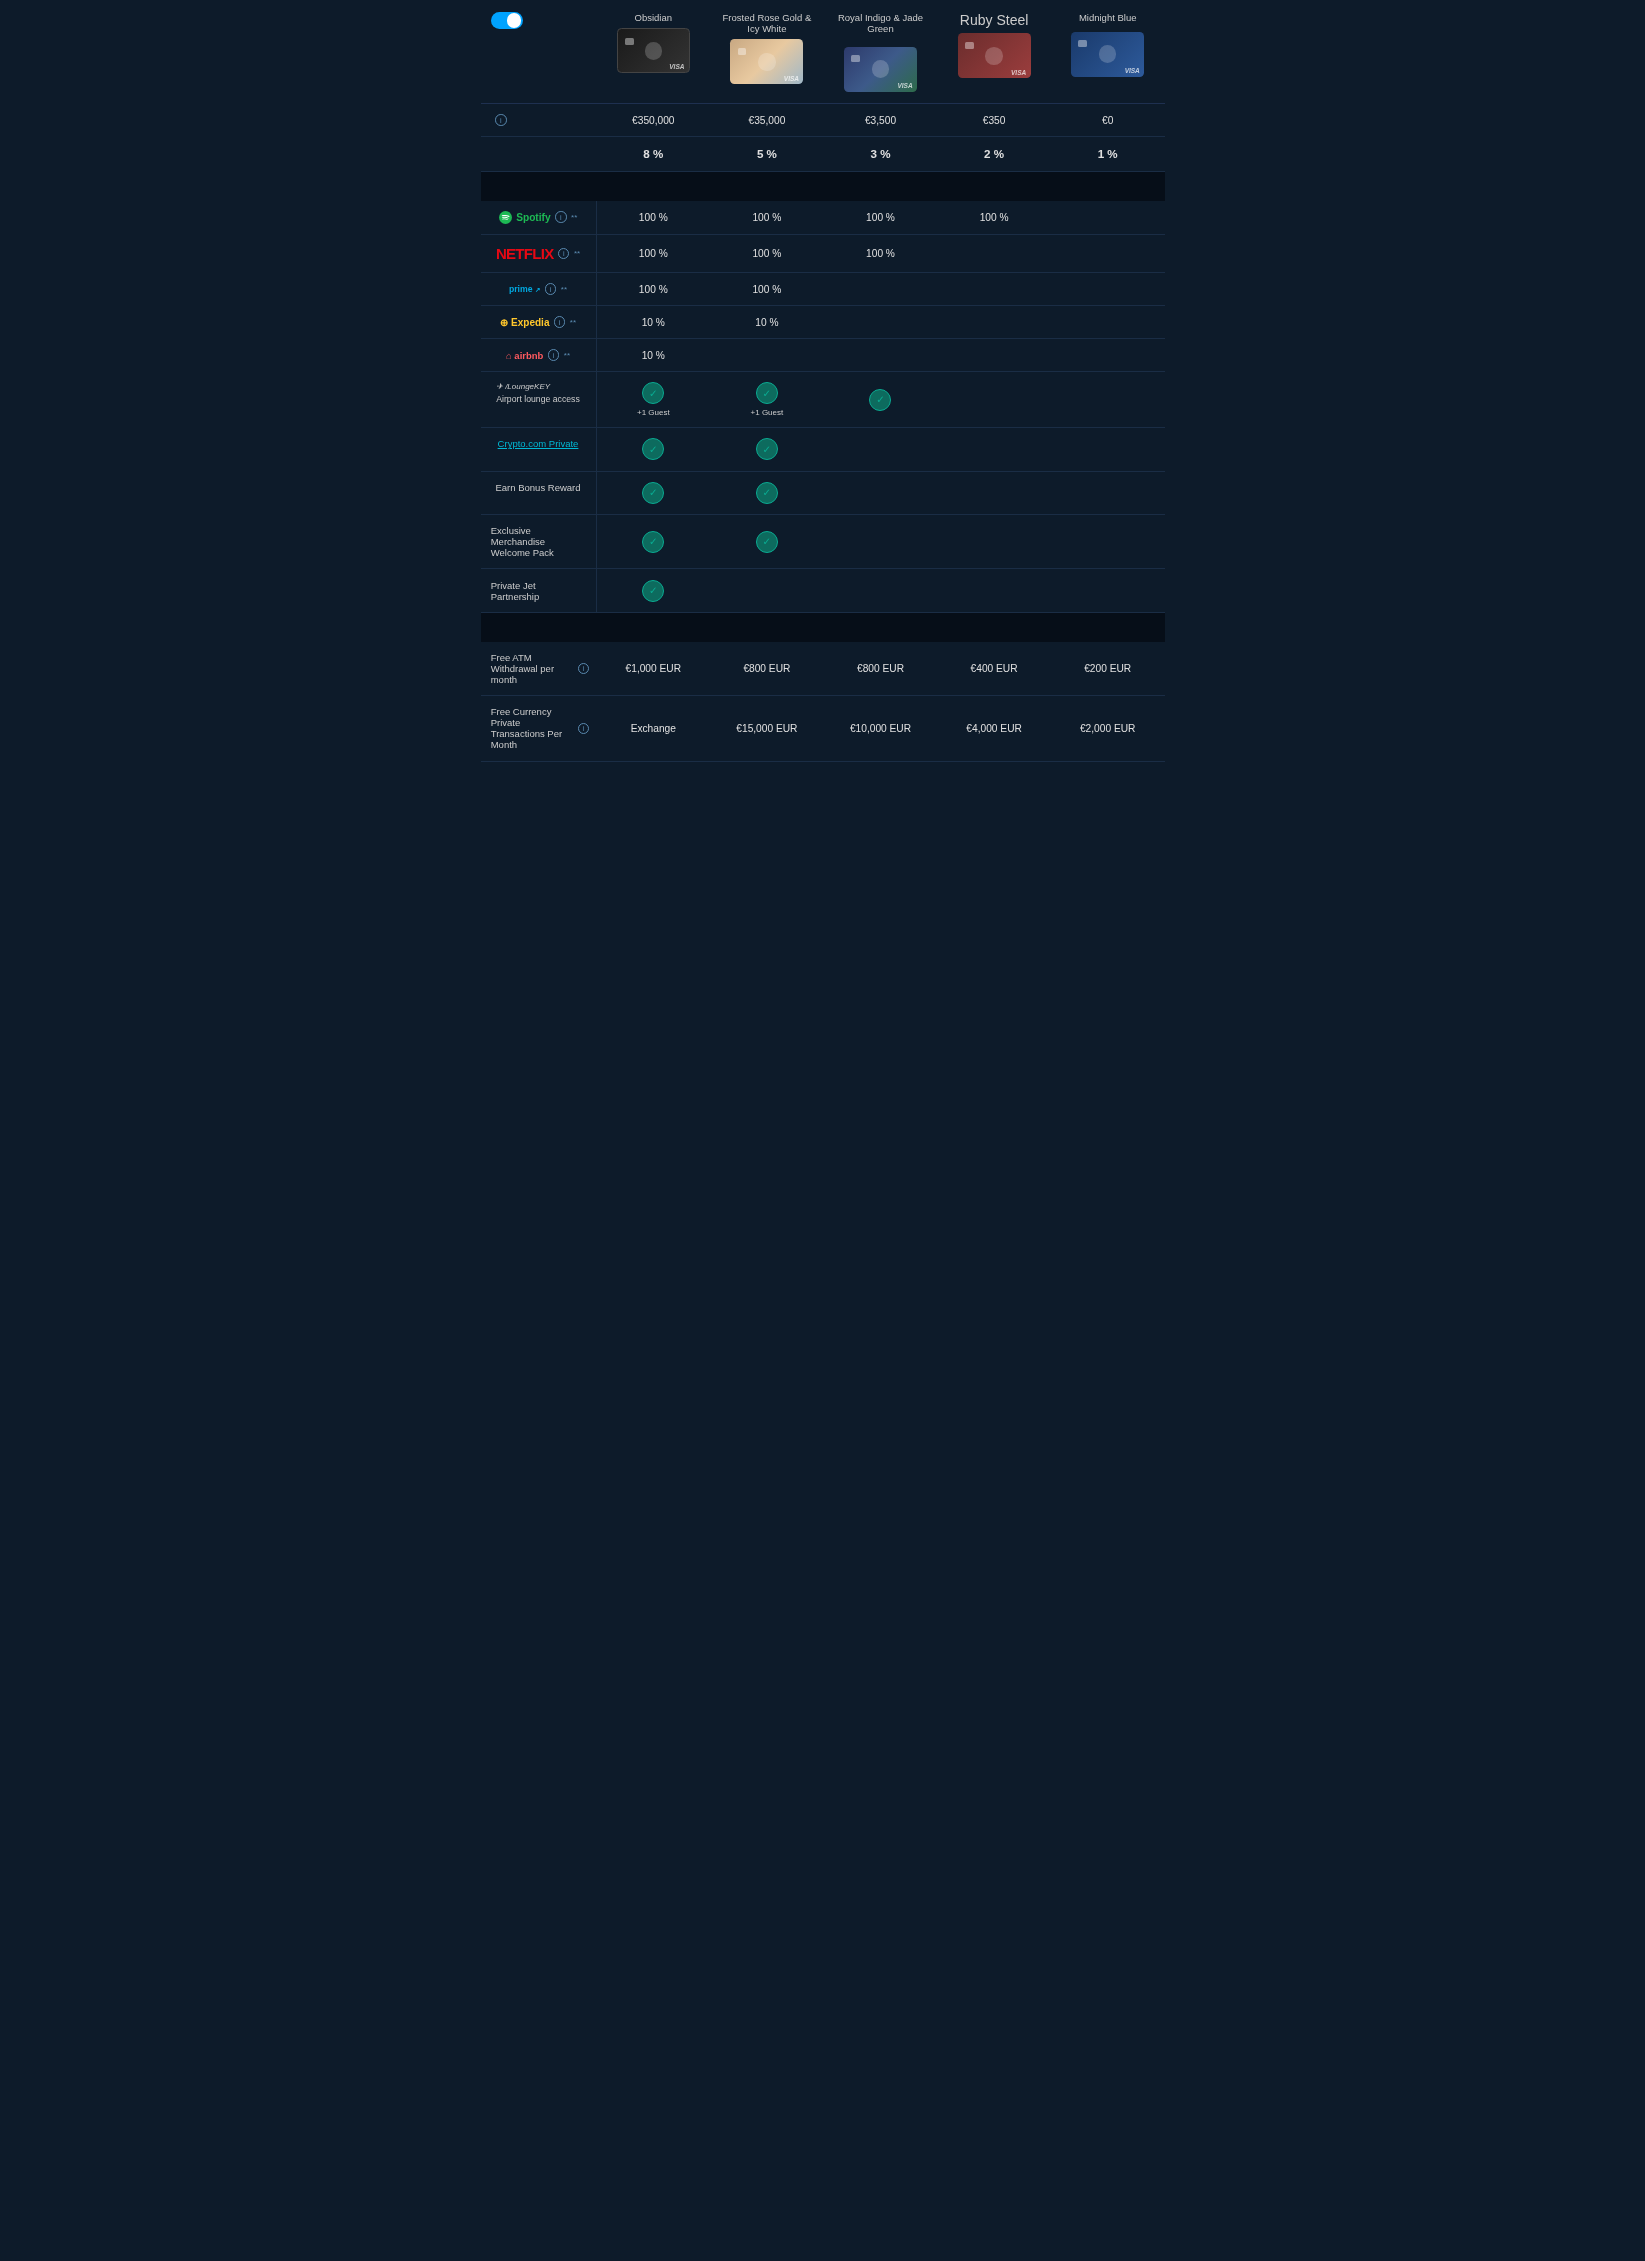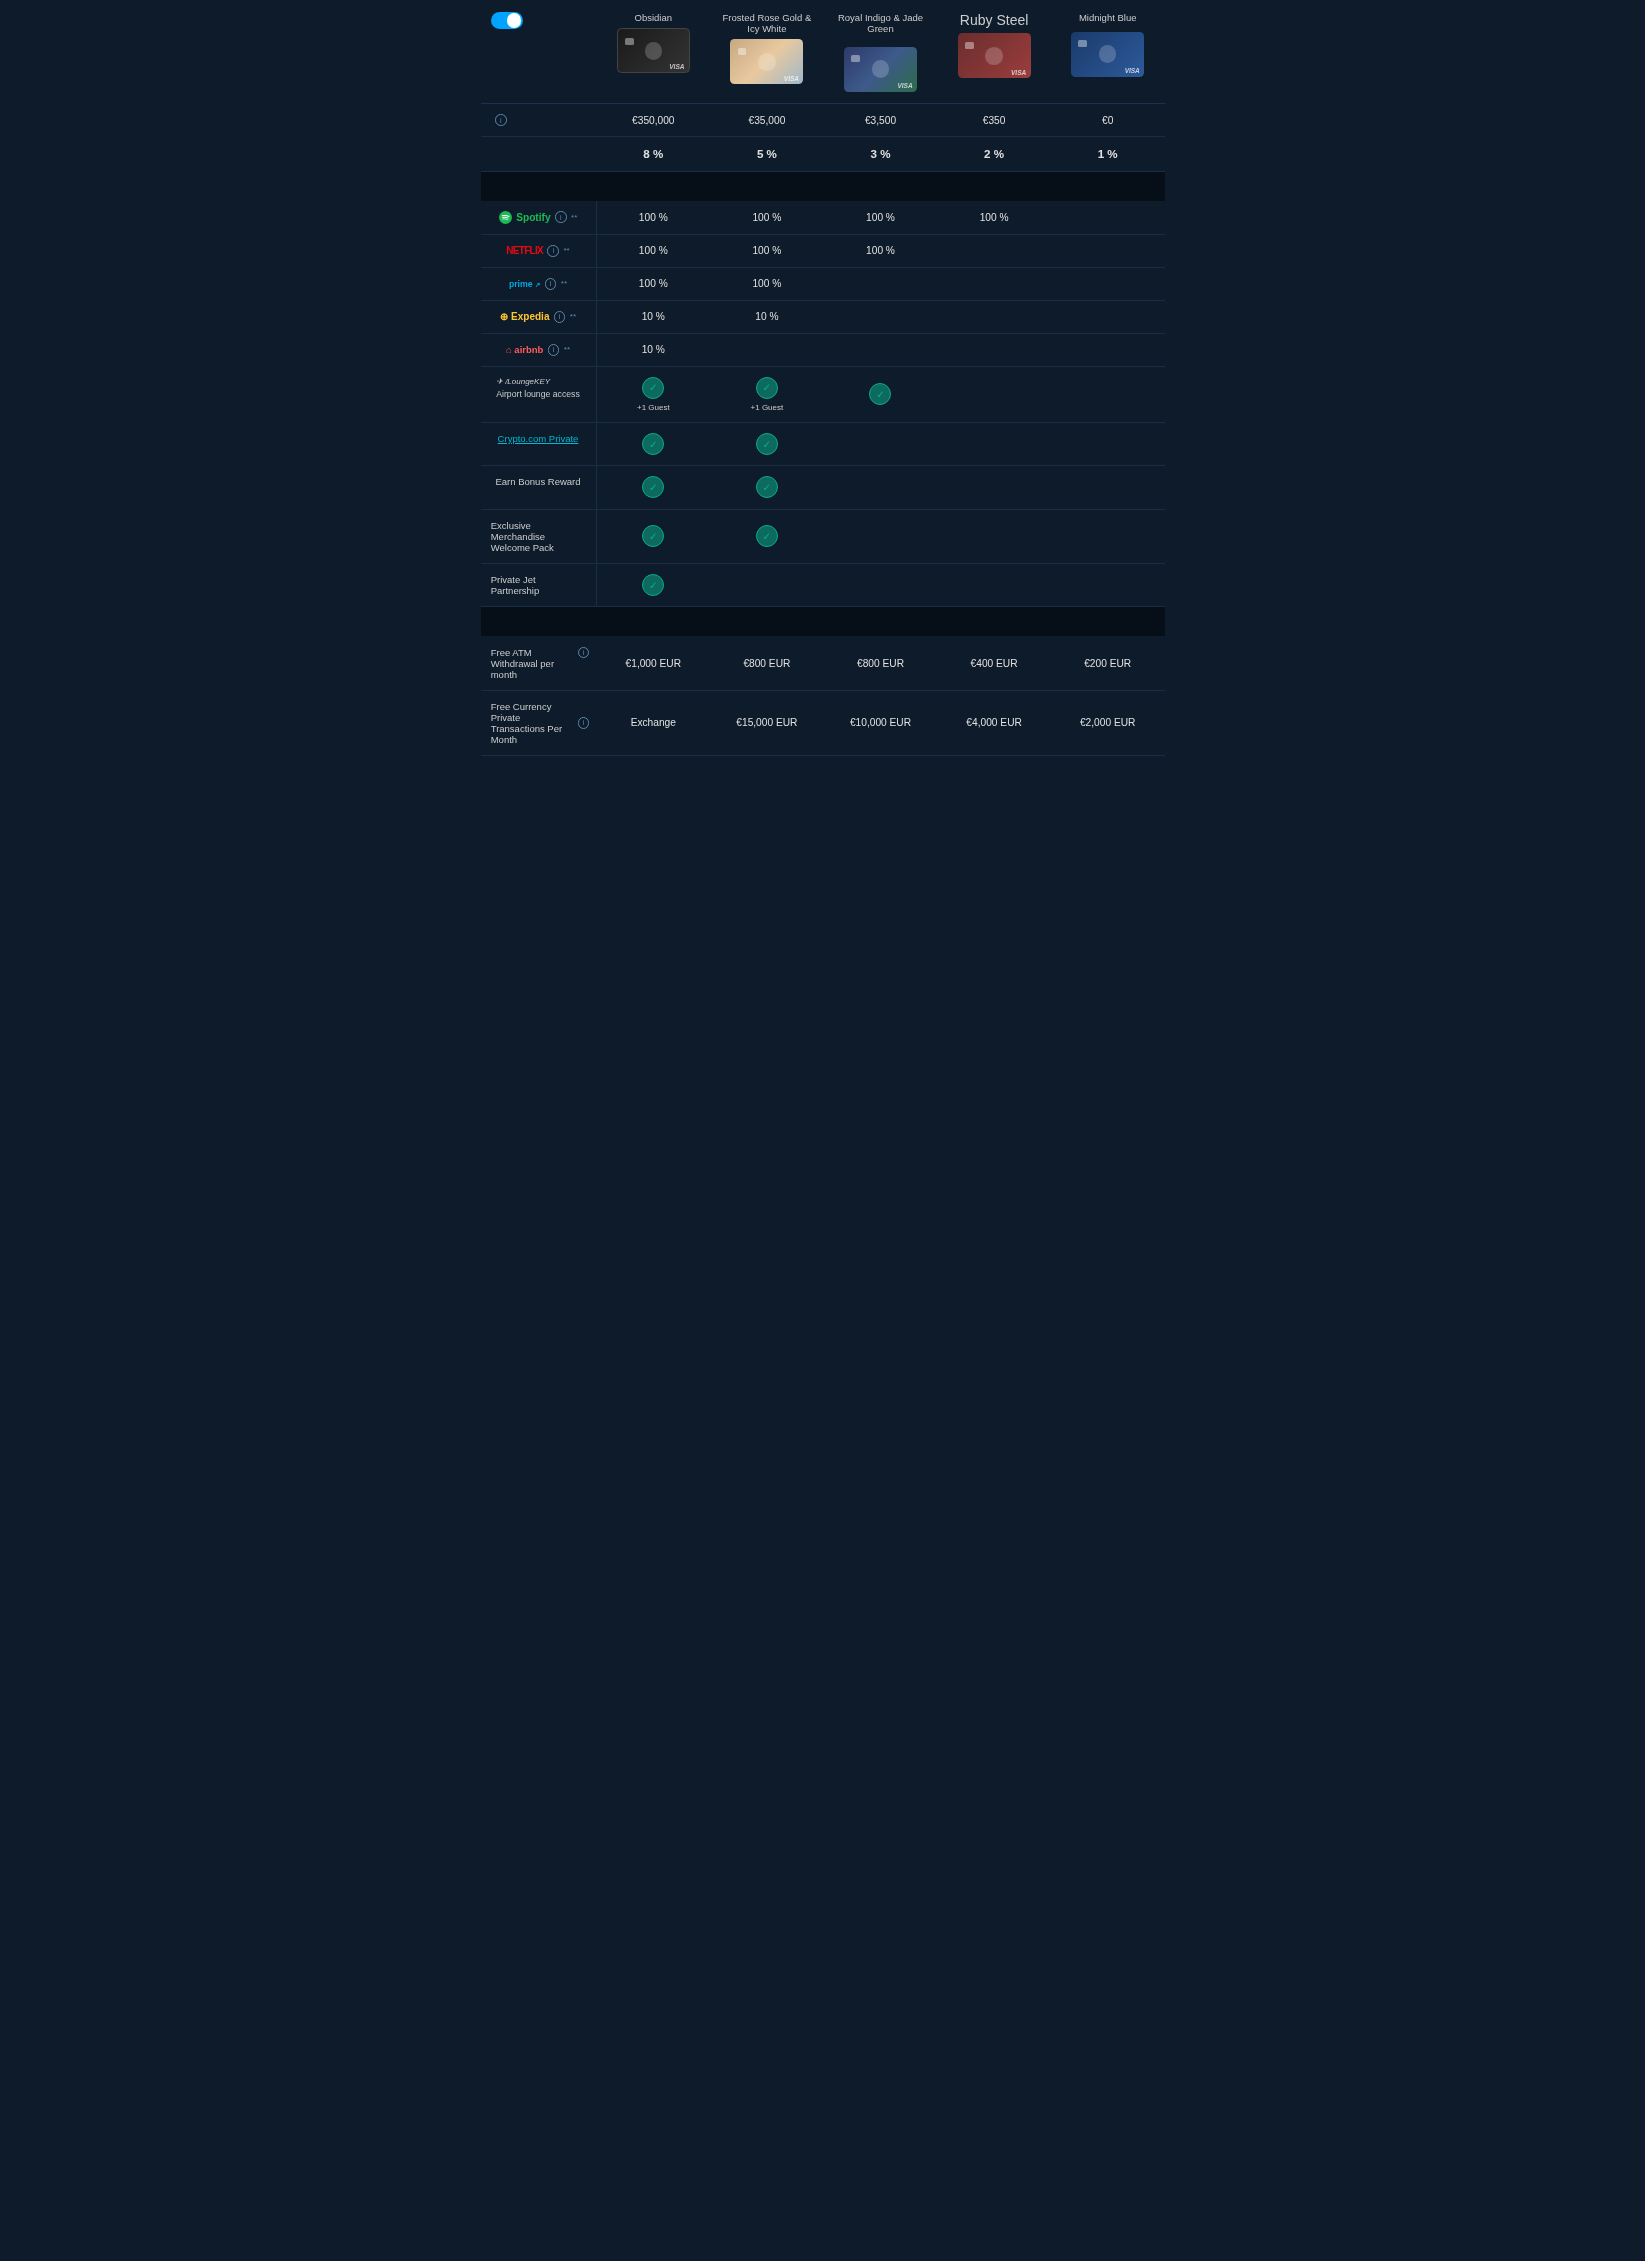--- a/index.html
+++ b/index.html
@@ -183,21 +183,21 @@
     
     .spotify-logo {
       font-size: 10.2px;
       font-weight: 700;
       color: #1DB954;
       display: flex;
       align-items: center;
       gap: 4.4px;
     }
     .netflix-logo {
-      font-size: 10px;
+      font-size: 15px;
       font-weight: 900;
       color: #E50914;
       letter-spacing: -0.7px;
     }
     .prime-logo {
       font-size: 8.7px;
       color: #00A8E0;
       font-weight: 600;
     }
     .expedia-logo {
@@ -480,21 +480,21 @@
     </div>
   </div>
 
 <div class="section-header">
   <span></span>
 </div>
 
 <div id="limits-container">
     <div class="data-row">
       <div class="data-cell left" style="flex-direction: column; align-items: flex-start; gap: 4.4px;">
-        <div style="display: flex; align-items: flex-start; gap: 4.4px;">
+        <div style="display: flex; align-items: center; gap: 4.4px;">
           <div style="font-size: 9.5px;">Free ATM Withdrawal per month</div>
           <span class="info-icon">i</span>
         </div>
       </div>
       <div class="data-cell">€1,000 EUR</div>
       <div class="data-cell">€800 EUR</div>
       <div class="data-cell">€800 EUR</div>
       <div class="data-cell">€400 EUR</div>
       <div class="data-cell">€200 EUR</div>
     </div>

